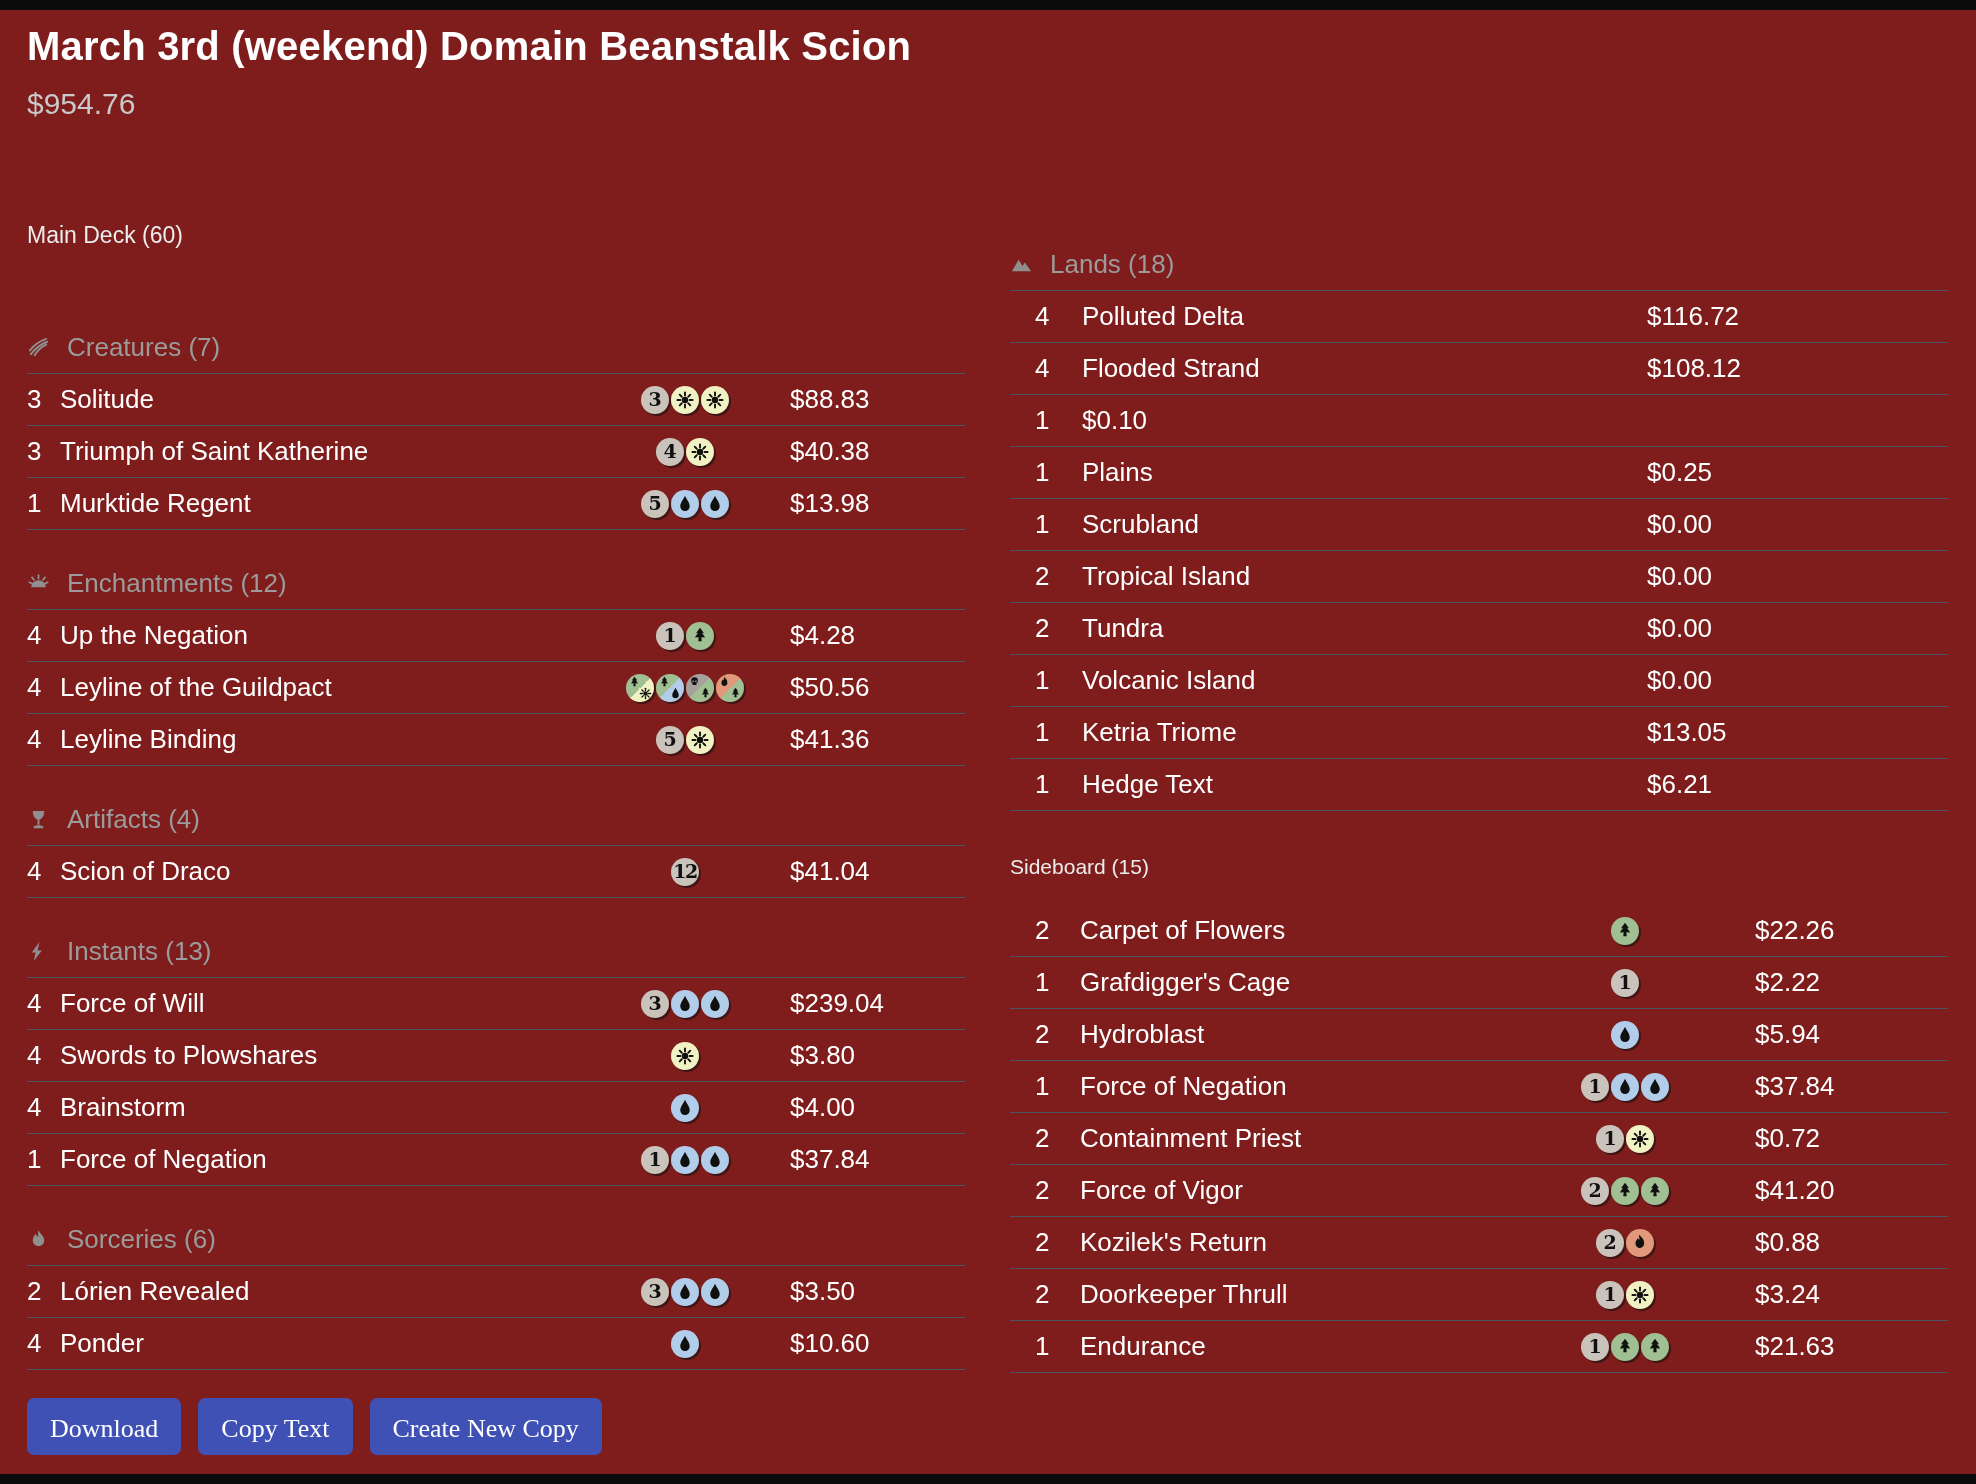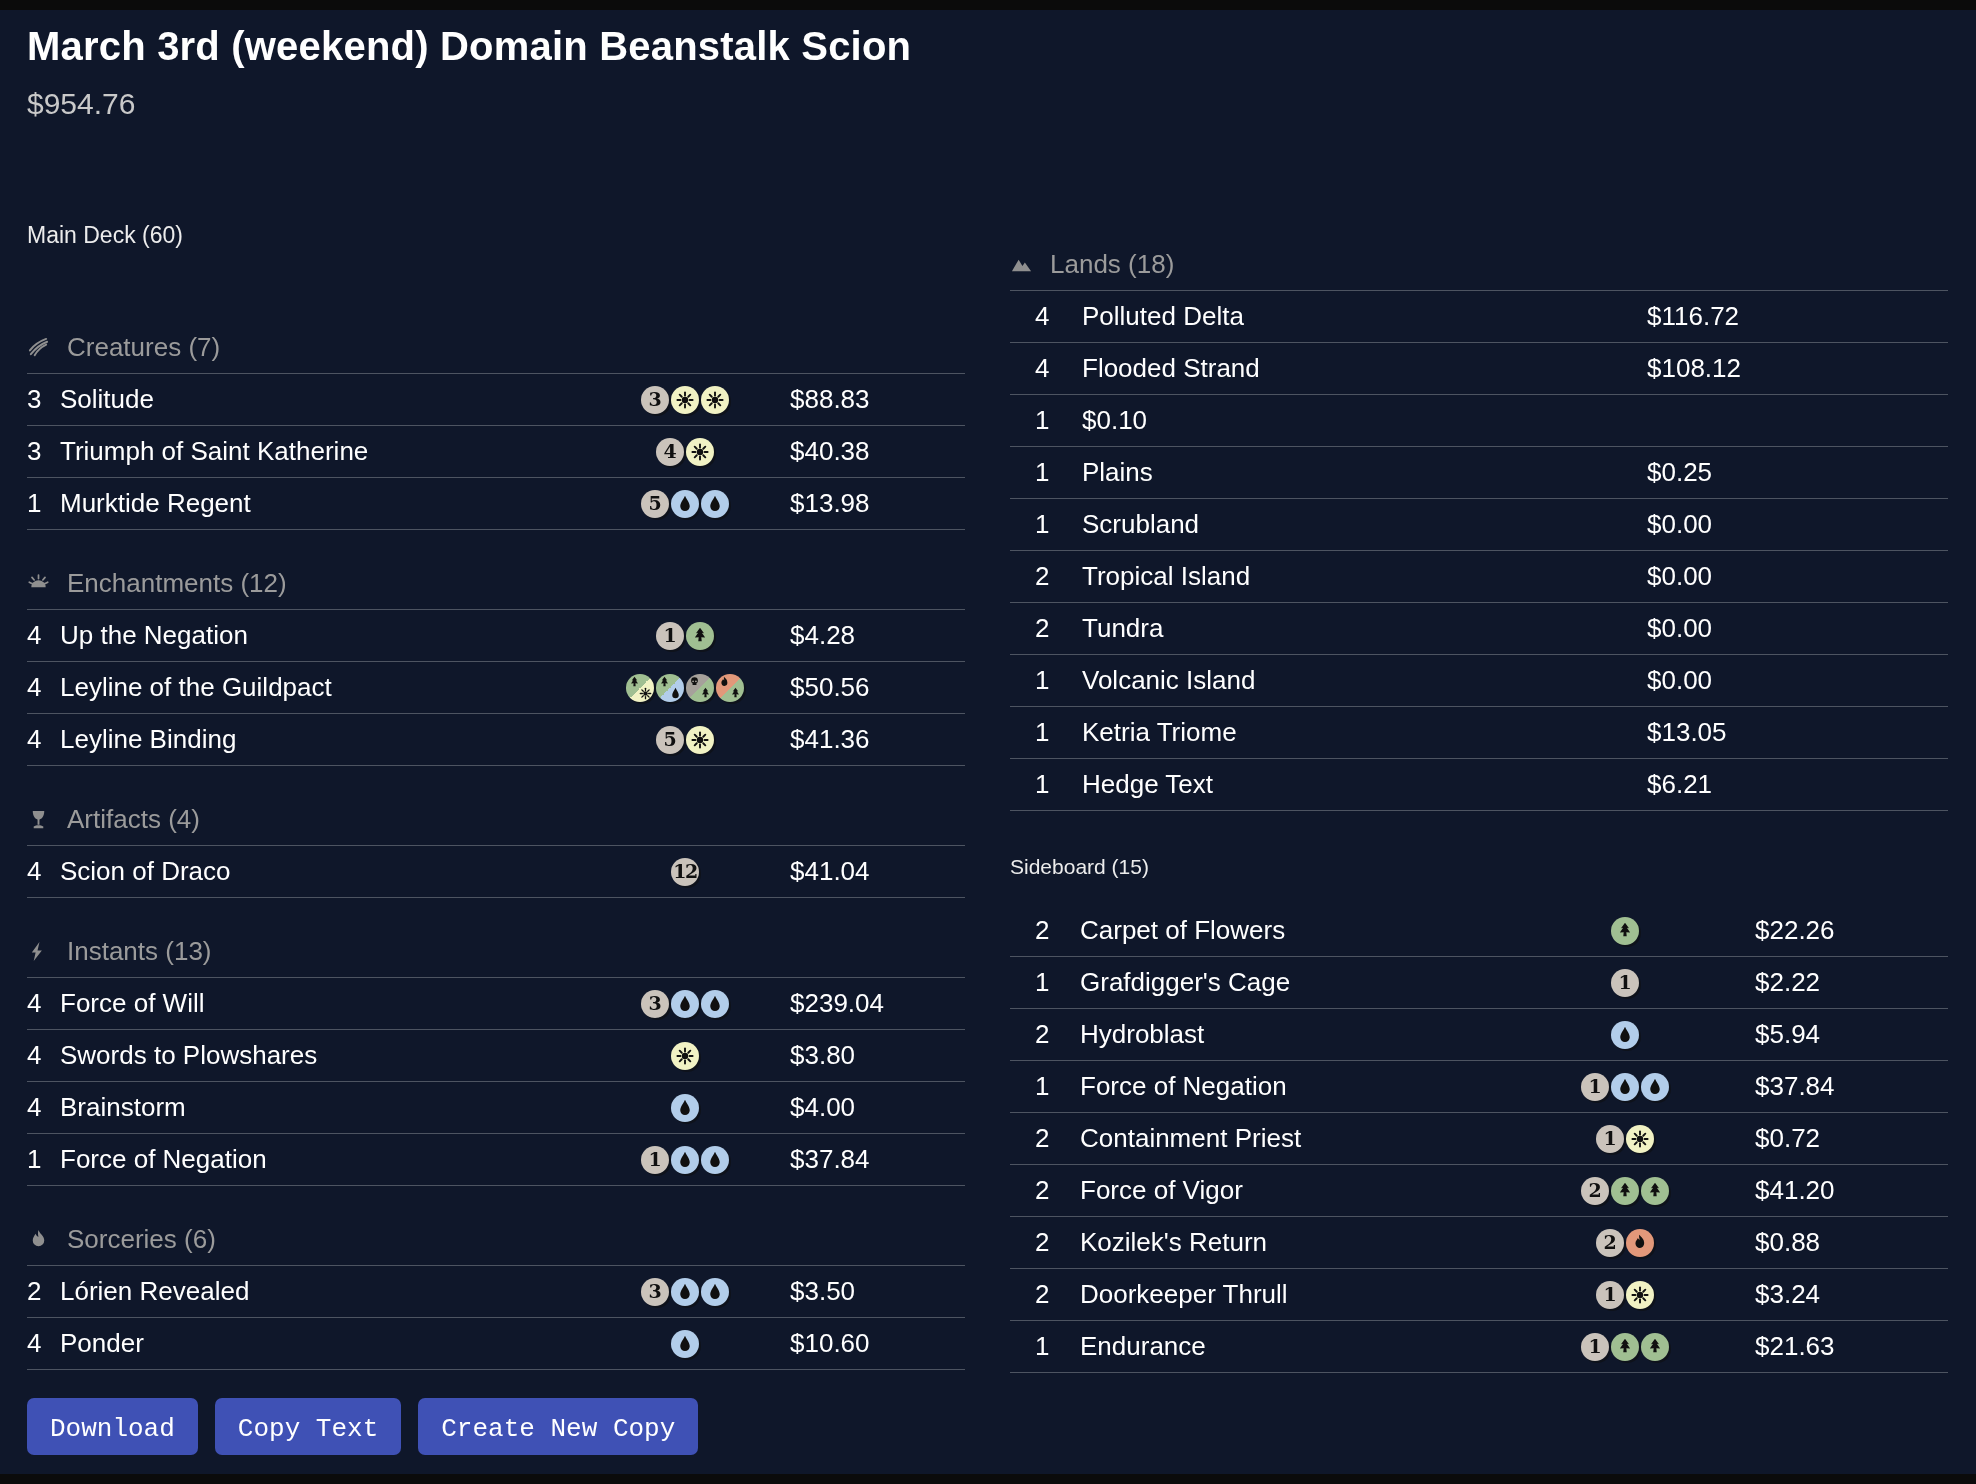--- a/index.html
+++ b/index.html
@@ -1,17 +1,17 @@
 <!DOCTYPE html>
 <html><head>
 <meta charset="utf-8">
 <style>
   html,body{margin:0;padding:0;background:#2b2b2b;}
   .page{
-    position:relative;width:1976px;height:1484px;background:#0f172a;
+    position:relative;width:1976px;height:1484px;background:#7f1d1d;
     font-family:"Liberation Sans",sans-serif;color:#ffffff;overflow:hidden;
   }
   .edge-strip{position:absolute;left:0;width:100%;height:10px;background:#0b0b0b;}
   .edge-strip.top{top:0}
   .edge-strip.bottom{bottom:0}
 
   .deck-header{position:absolute;left:27px;top:24px;}
   .deck-header h1{margin:0;font-size:40px;font-weight:700;color:#ffffff;letter-spacing:.2px;}
   .deck-price{margin-top:18px;font-size:30px;color:#c9c9c9;}
 
@@ -56,21 +56,21 @@
   .mana:first-child{margin-left:0;}
   .mana.small{font-size:19px;letter-spacing:-1.5px;}
   .mg{position:absolute;display:block;font-style:normal;color:#101010;}
   .mg svg{width:100%;height:100%;display:block;fill:currentColor;}
   .mg.c{width:19px;height:19px;left:50%;top:50%;transform:translate(-50%,-50%);}
   .mg.tl{width:13px;height:13px;left:2px;top:2px;}
   .mg.br{width:13px;height:13px;right:2px;bottom:2px;}
 
   .buttons{display:flex;gap:17px;margin-top:28px;}
   .btn{height:57px;padding:16px 23px;border:none;border-radius:7px;color:#ffffff;
-    font-size:26px;font-family:Liberation Mono, monospace;cursor:pointer;}
+    font-size:26px;font-family:Liberation Serif, serif;cursor:pointer;}
 </style>
 </head>
 <body>
 
 <div class="page">
   <div class="edge-strip top"></div>
 
   <div class="deck-header">
     <h1>March 3rd (weekend) Domain Beanstalk Scion</h1>
     <div class="deck-price">$954.76</div>

